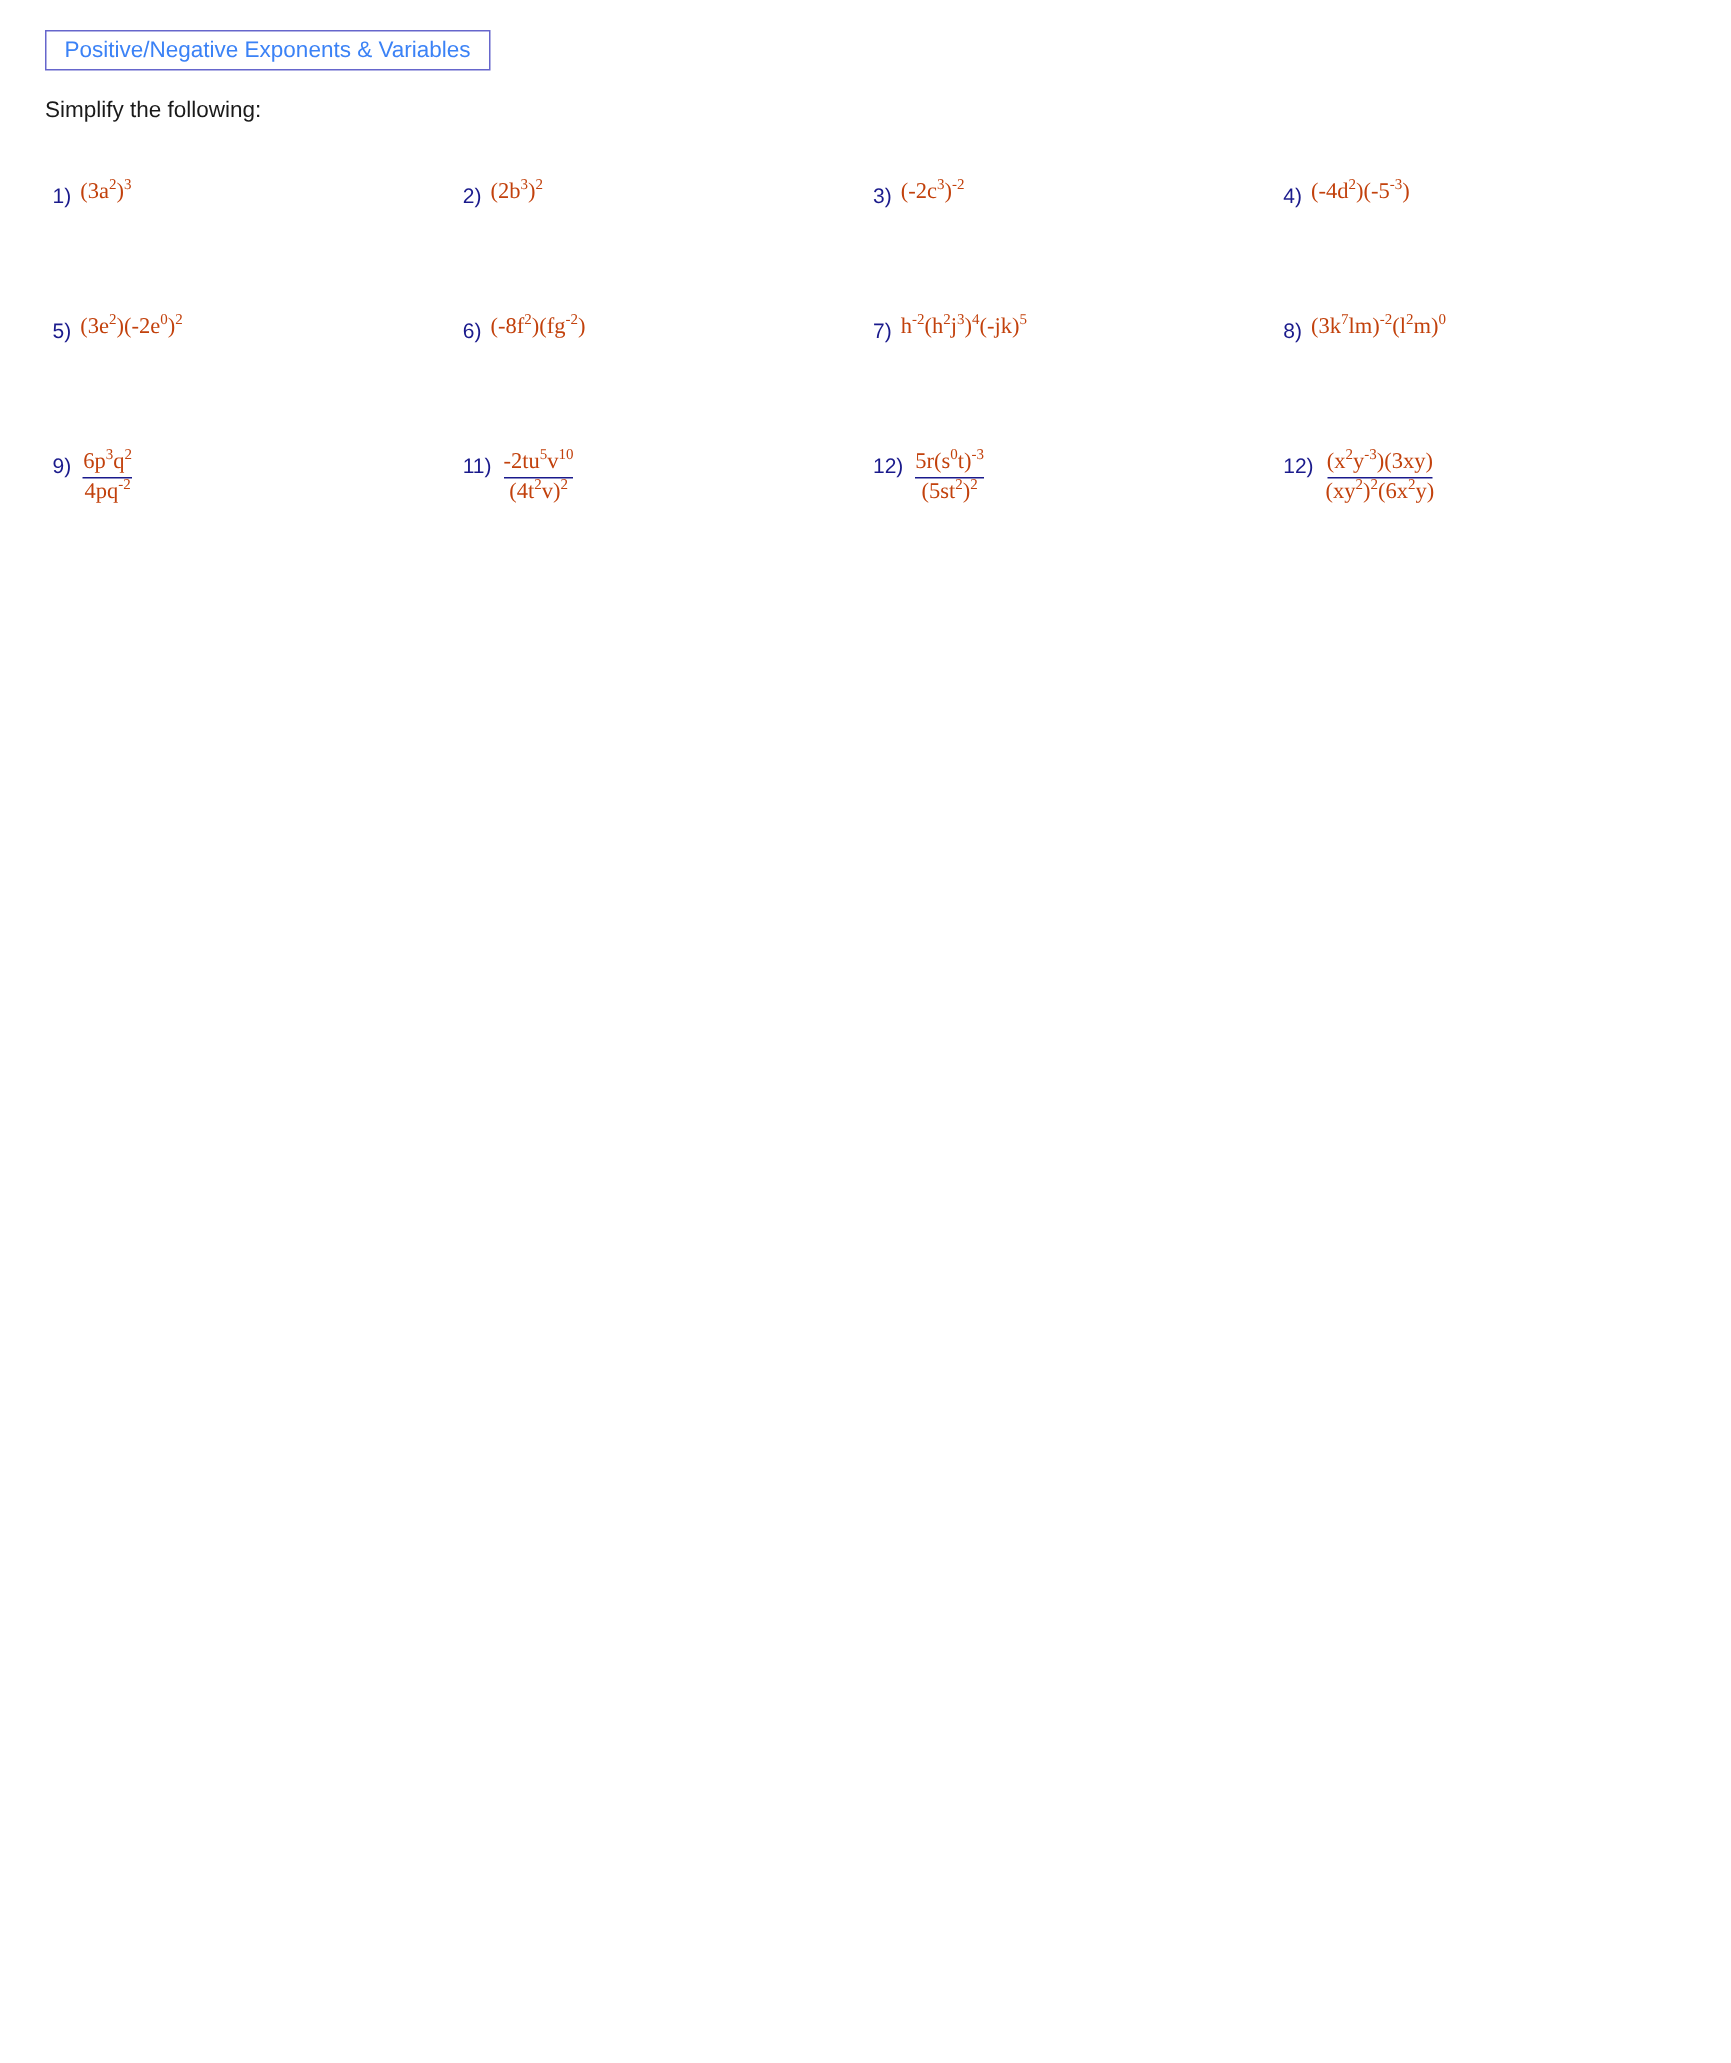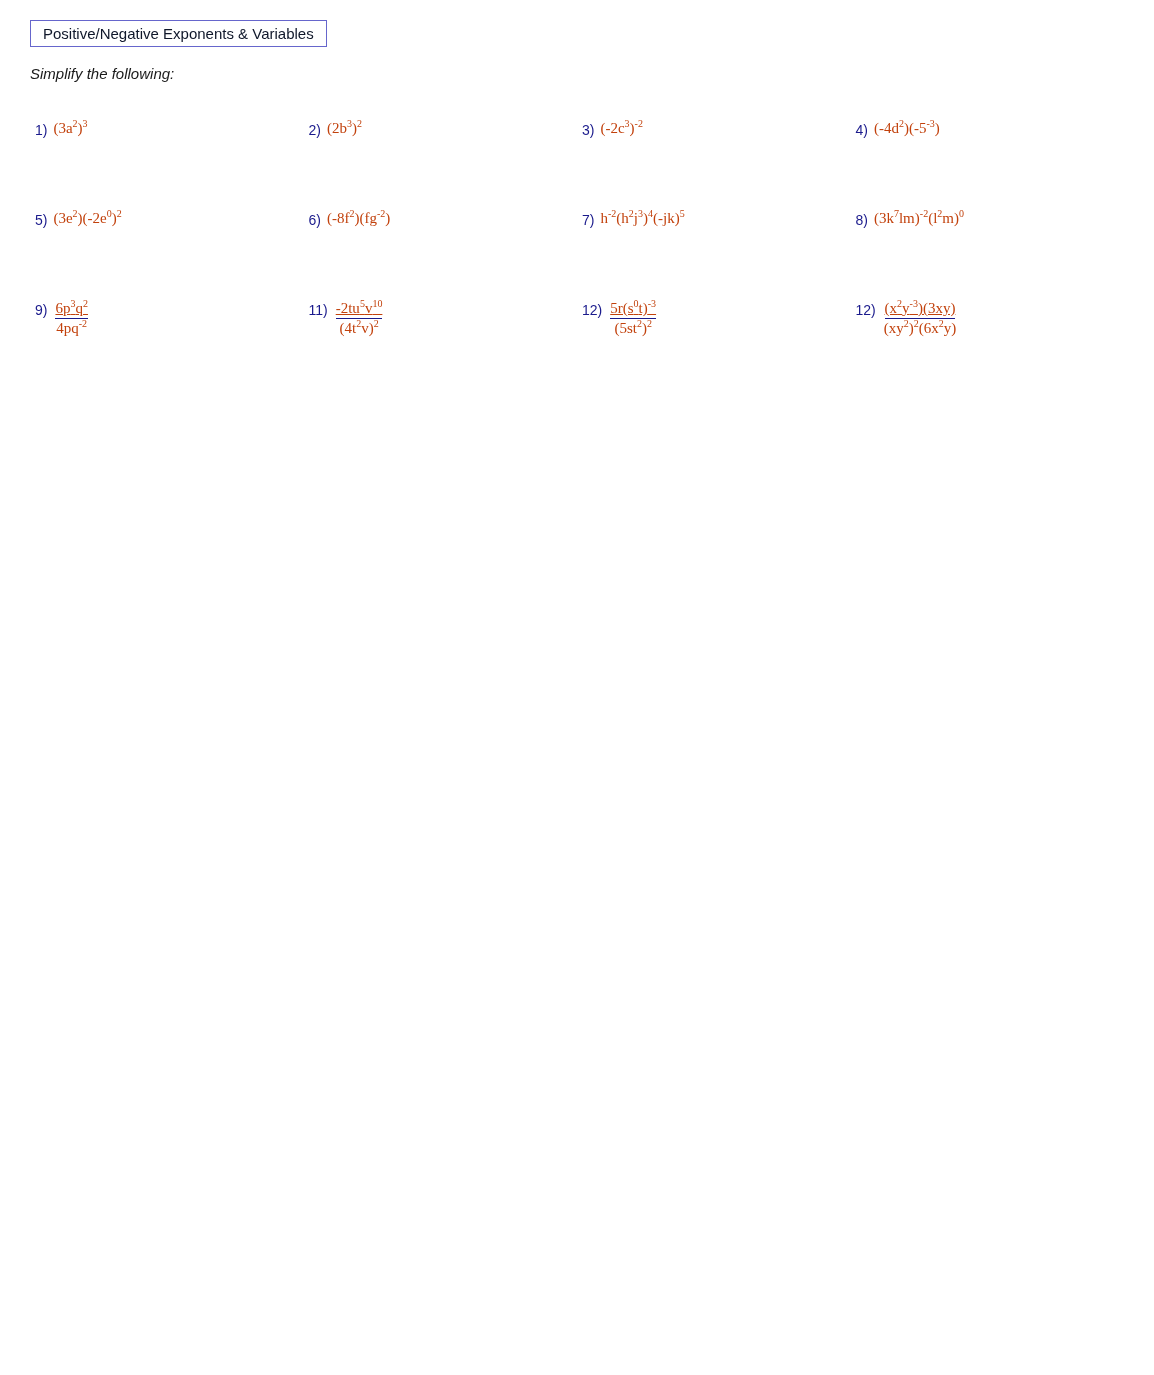--- a/index.html
+++ b/index.html
@@ -9,31 +9,30 @@
       font-size: 16px;
       color: #1a1a8c;
       padding: 20px 30px;
       width: 1154px;
       min-height: 1375px;
     }
     .title-box {
       border: 1px solid #6666cc;
       display: inline-block;
       padding: 4px 12px;
-      color: #0f172a;
+      color: #3b82f6;
       font-size: 15px;
       margin-bottom: 18px;
       font-family: Arial, sans-serif;
     }
     .instruction {
       font-family: Arial, sans-serif;
       font-size: 15px;
       color: #1a1a1a;
       margin-bottom: 28px;
-      font-style: italic;
     }
     .problems-grid {
       display: grid;
       grid-template-columns: repeat(4, 1fr);
       row-gap: 0px;
     }
     .problem {
       display: flex;
       align-items: flex-start;
       padding: 10px 5px 40px 5px;
@@ -59,21 +58,20 @@
       display: inline-flex;
       flex-direction: column;
       align-items: center;
       vertical-align: middle;
       margin: 0 2px;
     }
     .fraction .numerator {
       border-bottom: 1.5px solid #1a1a8c;
       padding-bottom: 1px;
       text-align: right;
-      text-decoration: underline;
     }
     .fraction .denominator {
       padding-top: 1px;
       text-align: center;
     }
   </style>
 </head>
 <body>
 
 

